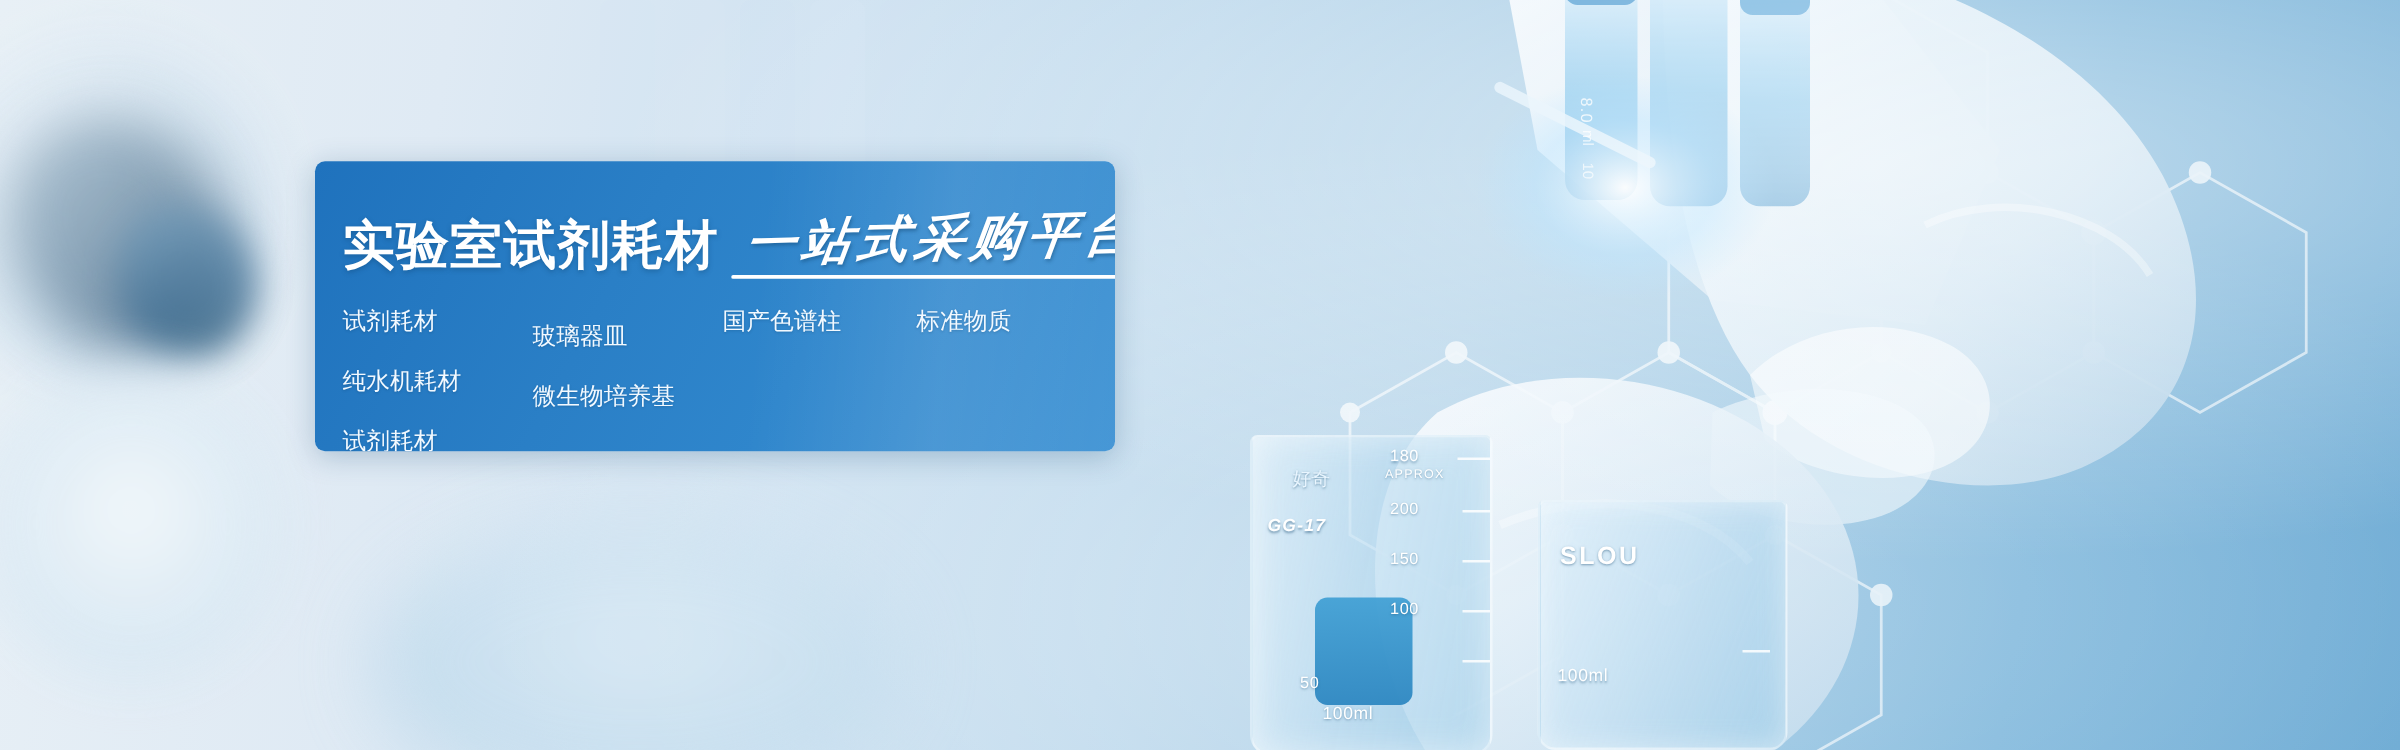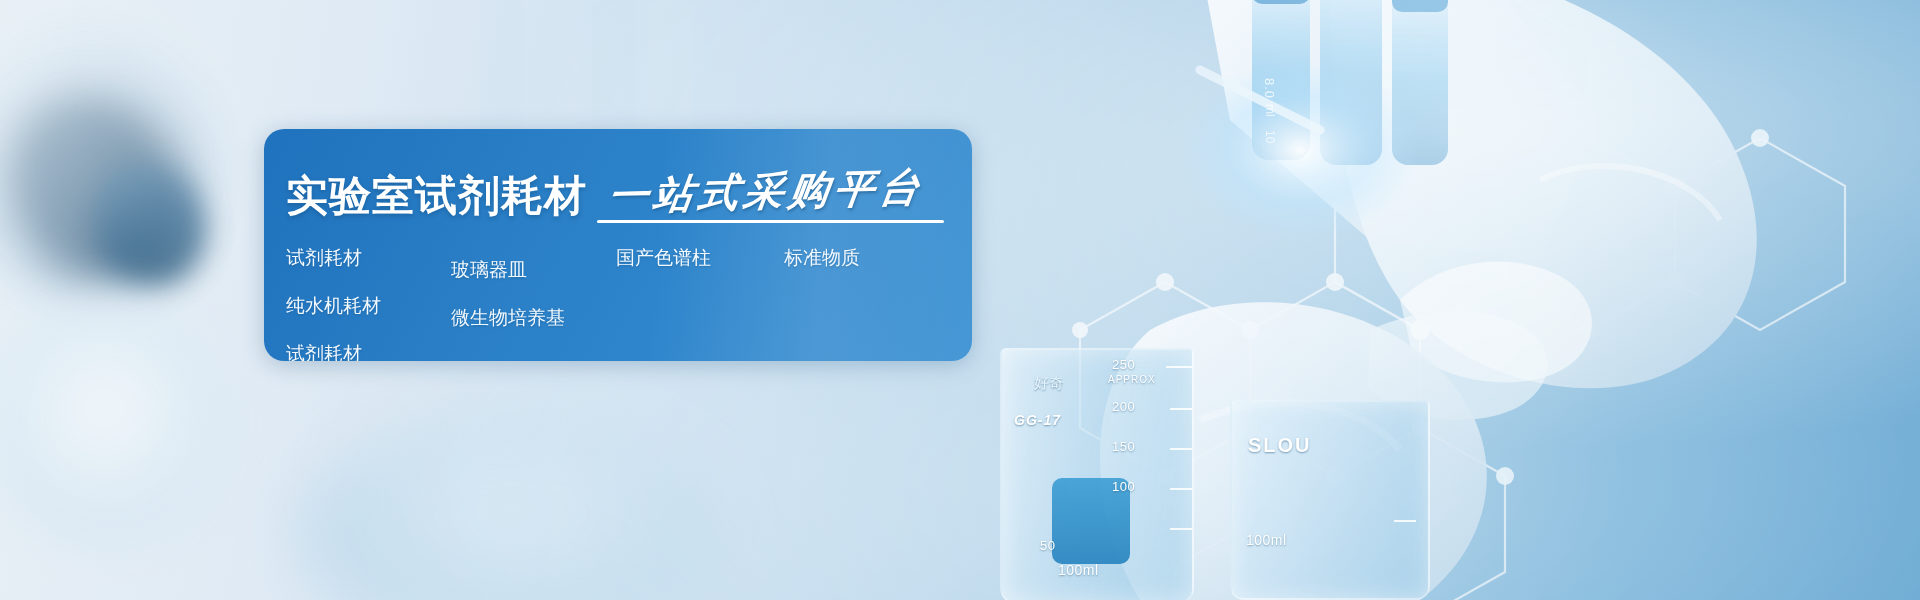--- a/index.html
+++ b/index.html
@@ -47,42 +47,42 @@
   .beaker-liquid{position:absolute;left:52px;top:148px;width:78px;height:86px;border-radius:10px;
       background:linear-gradient(180deg,#3f9fd4 0%,#2a85c0 100%);opacity:.92;}
 
   
   .beaker2{position:absolute;left:1230px;top:400px;width:200px;height:200px;}
   .beaker2-body{position:absolute;inset:0;border-radius:6px 6px 14px 14px;
       background:linear-gradient(110deg,rgba(222,239,250,.7) 0%,rgba(176,214,238,.58) 60%,rgba(140,196,229,.5) 100%);
       border:2px solid rgba(255,255,255,.5);box-shadow:inset 0 0 22px rgba(255,255,255,.45);}
 
   
-  #panel{position:absolute;left:264px;top:129px;width:708px;height:232px;
+  #panel{position:absolute;left:252px;top:129px;width:640px;height:232px;
       background:linear-gradient(118deg,#1f72bd 0%,#2a7fc6 38%,#2f86cc 62%,#3f93d4 100%);
-      border-radius:20px;box-shadow:0 4px 22px rgba(18,70,115,.25);overflow:hidden;}
+      border-radius:8px;box-shadow:0 4px 22px rgba(18,70,115,.25);overflow:hidden;}
   #panel::after{content:"";position:absolute;inset:0;
       background:linear-gradient(95deg,rgba(255,255,255,0) 55%,rgba(255,255,255,.10) 78%,rgba(255,255,255,.04) 100%);}
 
   .panel-inner{position:relative;z-index:3;padding:26px 0 0 22px;}
 
   .headline{display:flex;align-items:flex-end;height:62px;}
   .hl-main{font-size:42px;font-weight:700;color:#ffffff;letter-spacing:1px;line-height:1;
       font-family:"Liberation Sans","DejaVu Sans",sans-serif;
       text-shadow:0 2px 4px rgba(12,60,100,.35);white-space:nowrap;}
   .hl-script{position:relative;margin-left:16px;padding:0 6px 6px 6px;}
   .hl-script-text{display:block;font-size:40px;font-weight:700;color:#ffffff;line-height:1;
       font-family:"DejaVu Serif","Liberation Serif",serif;
       font-style:italic;letter-spacing:5px;white-space:nowrap;
       transform:skewX(-9deg) rotate(-1.6deg);
       text-shadow:1px 2px 3px rgba(12,60,100,.4);}
   .hl-underline{position:absolute;left:-6px;right:-14px;bottom:-6px;height:3px;background:#ffffff;border-radius:2px;}
 
   .tags{margin-top:30px;}
-  .tag-row{display:flex;margin-bottom:13px;gap:13px;}
+  .tag-row{display:flex;margin-bottom:13px;}
   .tag{color:#f2f9ff;font-size:19px;line-height:1.2;white-space:nowrap;
       font-family:"Liberation Sans","DejaVu Sans",sans-serif;
       text-shadow:0 1px 2px rgba(12,60,100,.3);}
   .c1{width:152px;}
   .c2{width:152px;margin-top:12px;}
   .c3{width:155px;}
   .c4{width:auto;}
   .c3wide{width:auto;}
 </style>
 </head>
@@ -201,21 +201,21 @@
     <div style="position:absolute;left:1277px;top:130px;transform:rotate(90deg);transform-origin:left top;
                 font-size:12px;color:#ffffff;opacity:.7;">10</div>
 
     <div class="sheen"></div>
 
     <div class="beaker">
       <div class="beaker-body"></div>
       <div class="beaker-liquid"></div>
 
       <div class="grad" style="top:36px;width:26px;"></div>
-      <div class="grad-lbl" style="left:112px;top:27px;">250</div>
+      <div class="grad-lbl" style="left:112px;top:27px;">180</div>
       <div class="grad-lbl" style="left:108px;top:44px;font-size:10px;letter-spacing:1px;">APPROX</div>
 
       <div class="grad" style="top:78px;width:22px;"></div>
       <div class="grad-lbl" style="left:112px;top:69px;">200</div>
 
       <div class="grad" style="top:118px;width:22px;"></div>
       <div class="grad-lbl" style="left:112px;top:109px;">150</div>
 
       <div class="grad" style="top:158px;width:22px;"></div>
       <div class="grad-lbl" style="left:112px;top:149px;">100</div>

